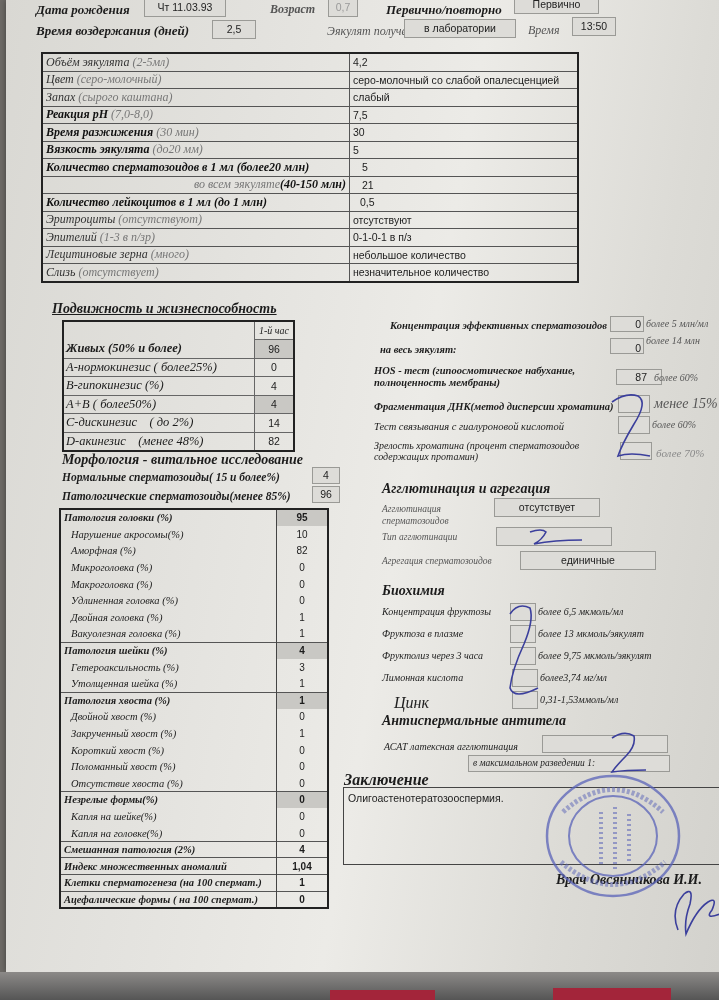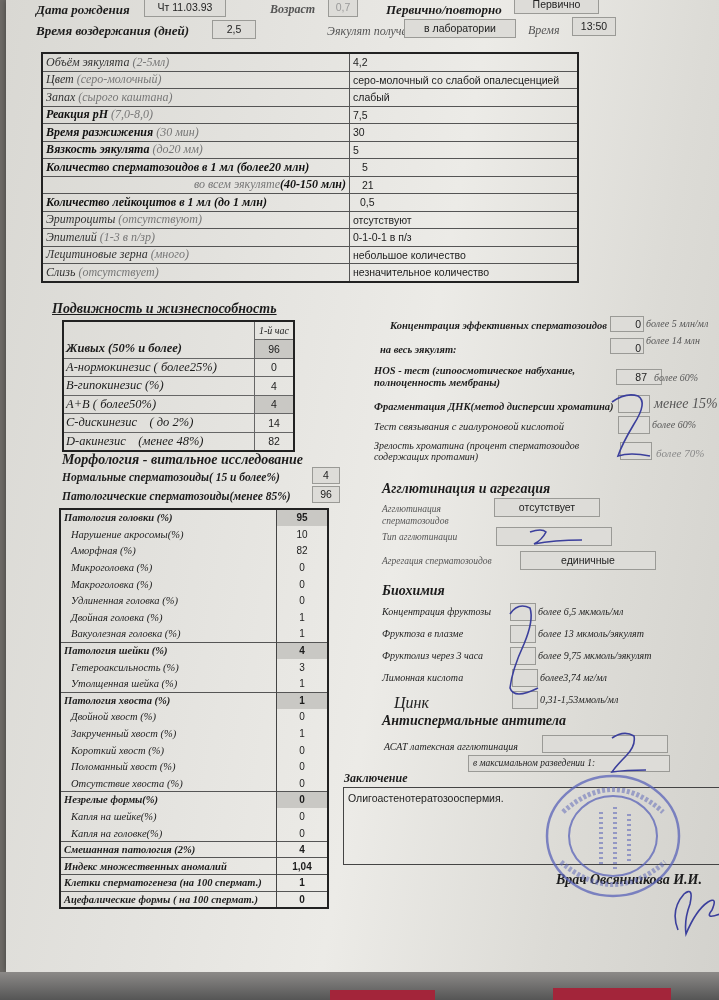--- a/index.html
+++ b/index.html
@@ -308,21 +308,21 @@
 
   <div class="abs lbl-light" style="left:376px;top:694px;font-size:16px;color:#222;margin-left:12px;">Цинк</div>
   <div class="box" style="left:506px;top:691px;width:24px;height:16px;"></div>
   <div class="abs lbl-light" style="left:534px;top:694px;font-size:10px;color:#222;">0,31-1,53ммоль/мл</div>
 
   <div class="abs lbl" style="left:376px;top:713px;font-size:14px;">Антиспермальные антитела</div>
   <div class="abs lbl-light" style="left:378px;top:741px;font-size:10px;color:#222;">АСАТ латексная агглютинация</div>
   <div class="box" style="left:536px;top:735px;width:124px;height:16px;"></div>
   <div class="box" style="left:462px;top:755px;width:196px;height:15px;line-height:15px;text-align:left;font-family:'Liberation Serif',serif;font-style:italic;font-size:9.5px;padding-left:4px;">в максимальном разведении 1:</div>
 
-  <div class="abs lbl" style="left:338px;top:771px;font-size:12px;">Заключение</div>
+  <div class="abs lbl" style="left:338px;top:771px;font-size:16px;">Заключение</div>
   <div class="concl">
     <span>Олигоастенотератозооспермия.</span>
   </div>
 
   <div class="abs lbl" style="left:550px;top:872px;font-size:14px;">Врач Овсянникова И.И.</div>
 
   <svg class="pen" style="left:537px;top:772px;" width="140" height="130" viewBox="0 0 140 130">
     <ellipse cx="70" cy="64" rx="66" ry="60" fill="none" stroke="#5a63b8" stroke-width="2.5" opacity=".75"></ellipse>
     <ellipse cx="70" cy="64" rx="44" ry="40" fill="none" stroke="#5a63b8" stroke-width="2" opacity=".75"></ellipse>
     <path d="M20 40 Q70 -5 120 40" fill="none" stroke="#5a63b8" stroke-width="5" stroke-dasharray="3 2" opacity=".5"></path>

